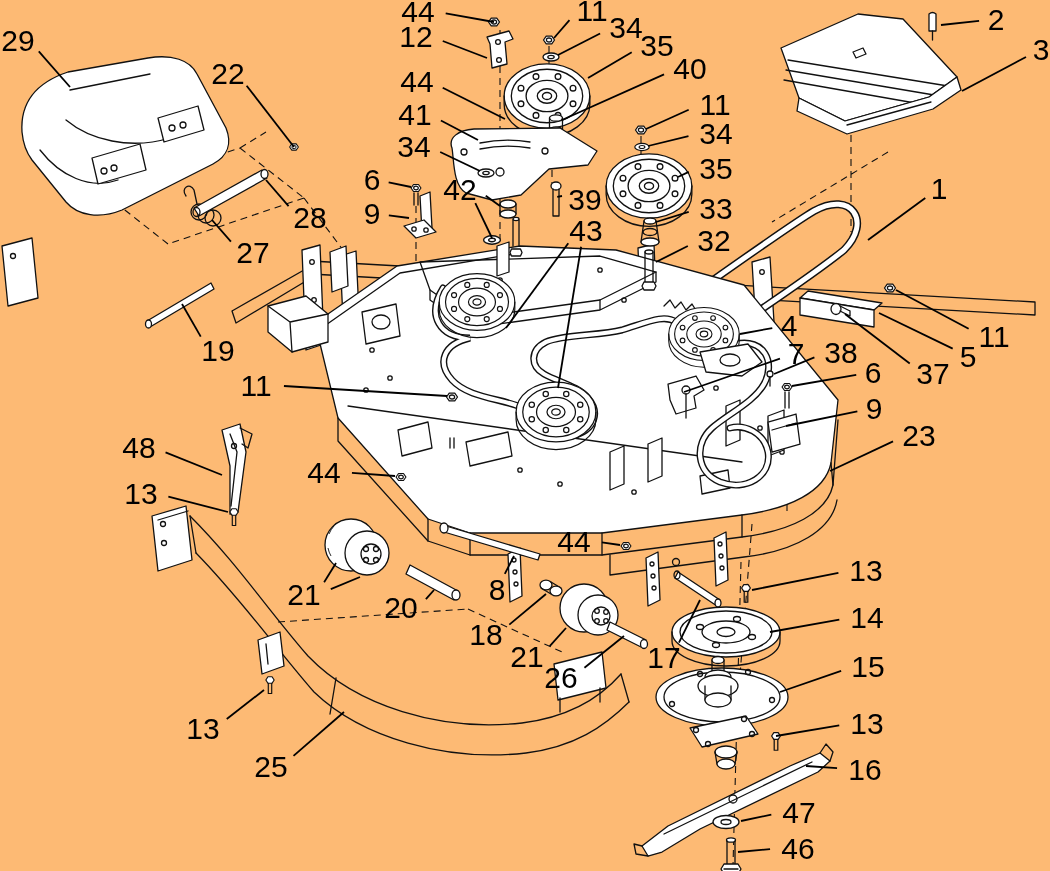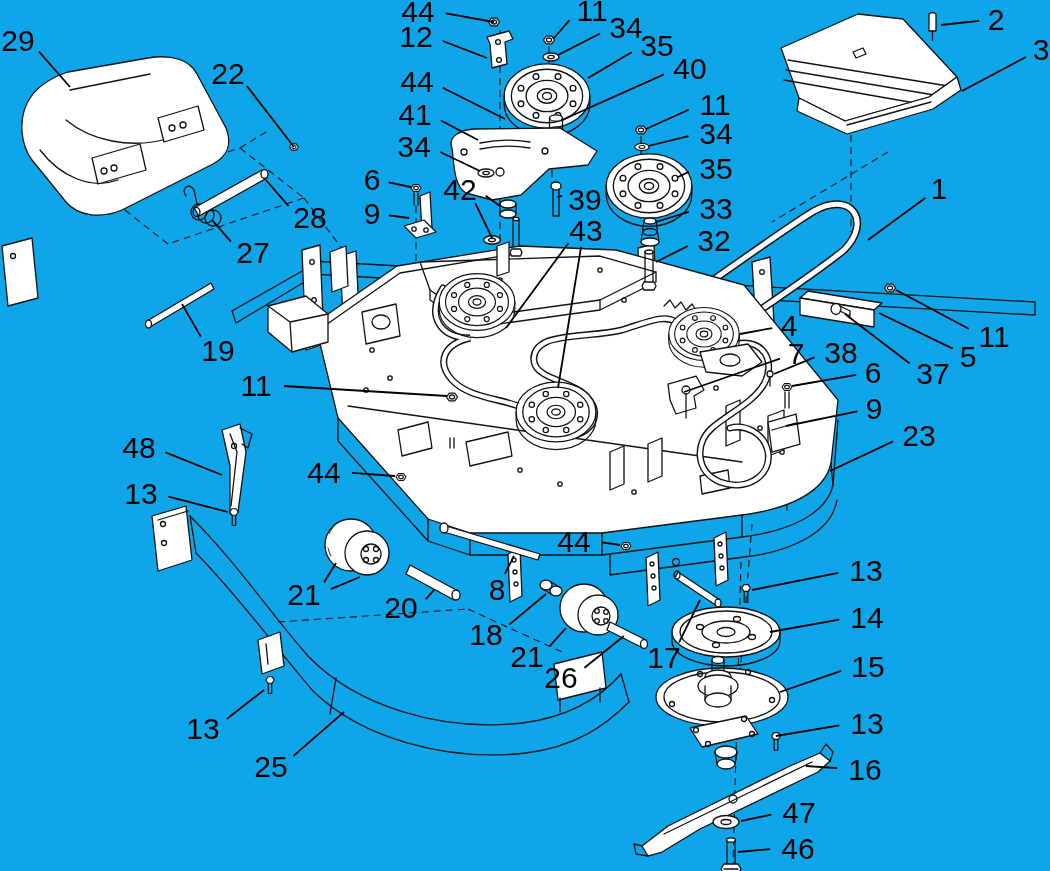--- a/index.html
+++ b/index.html
@@ -1,16 +1,16 @@
 <!DOCTYPE html>
 <html><head>
 <meta charset="utf-8">
 <style>
   html,body{margin:0;padding:0;background:#ffffff;}
-  #stage{position:relative;width:1050px;height:871px;background:#0ea5e9;overflow:hidden;
+  #stage{position:relative;width:1050px;height:871px;background:#fdba74;overflow:hidden;
          font-family:"Liberation Sans", sans-serif;}
   svg{display:block}
   .ln{fill:none;stroke:#111111;stroke-width:1.3;stroke-linejoin:round;stroke-linecap:round;}
   .w{fill:#ffffff;stroke:#111111;stroke-width:1.3;stroke-linejoin:round;}
   .thin{fill:none;stroke:#111111;stroke-width:0.9;}
   .d{fill:none;stroke:#111111;stroke-width:1.1;stroke-dasharray:7 5;}
   .beltO{fill:none;stroke:#111111;stroke-width:8;stroke-linecap:round;}
   .beltI{fill:none;stroke:#ffffff;stroke-width:5;stroke-linecap:round;}
   .belt2O{fill:none;stroke:#111111;stroke-width:7;stroke-linecap:round;}
   .belt2I{fill:none;stroke:#ffffff;stroke-width:4.2;stroke-linecap:round;}

